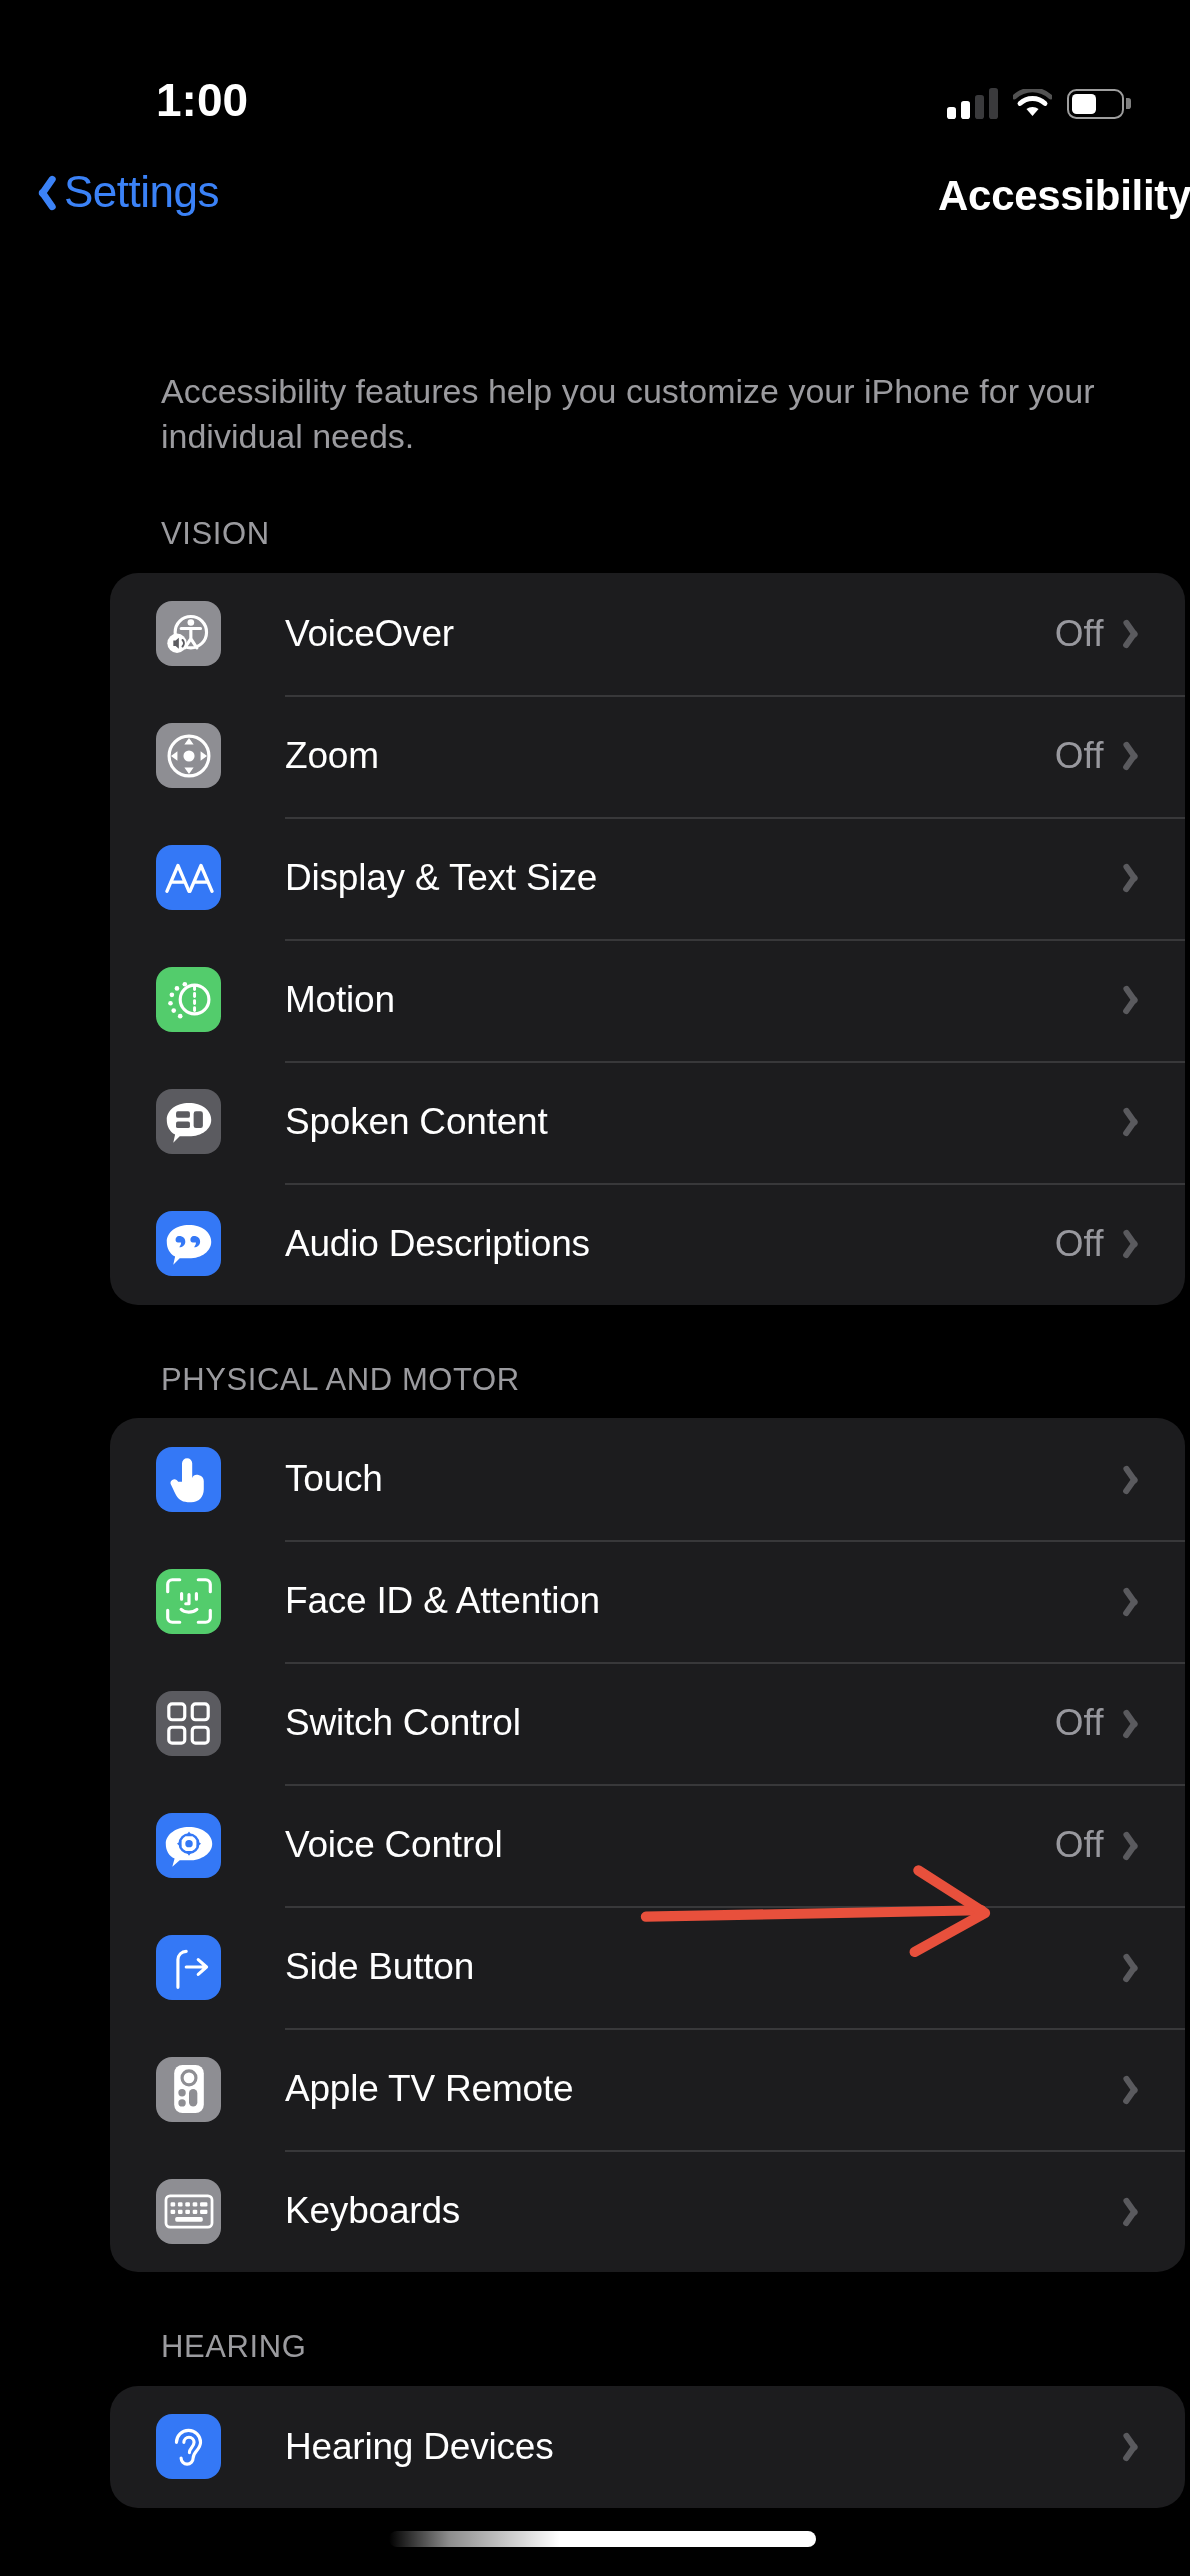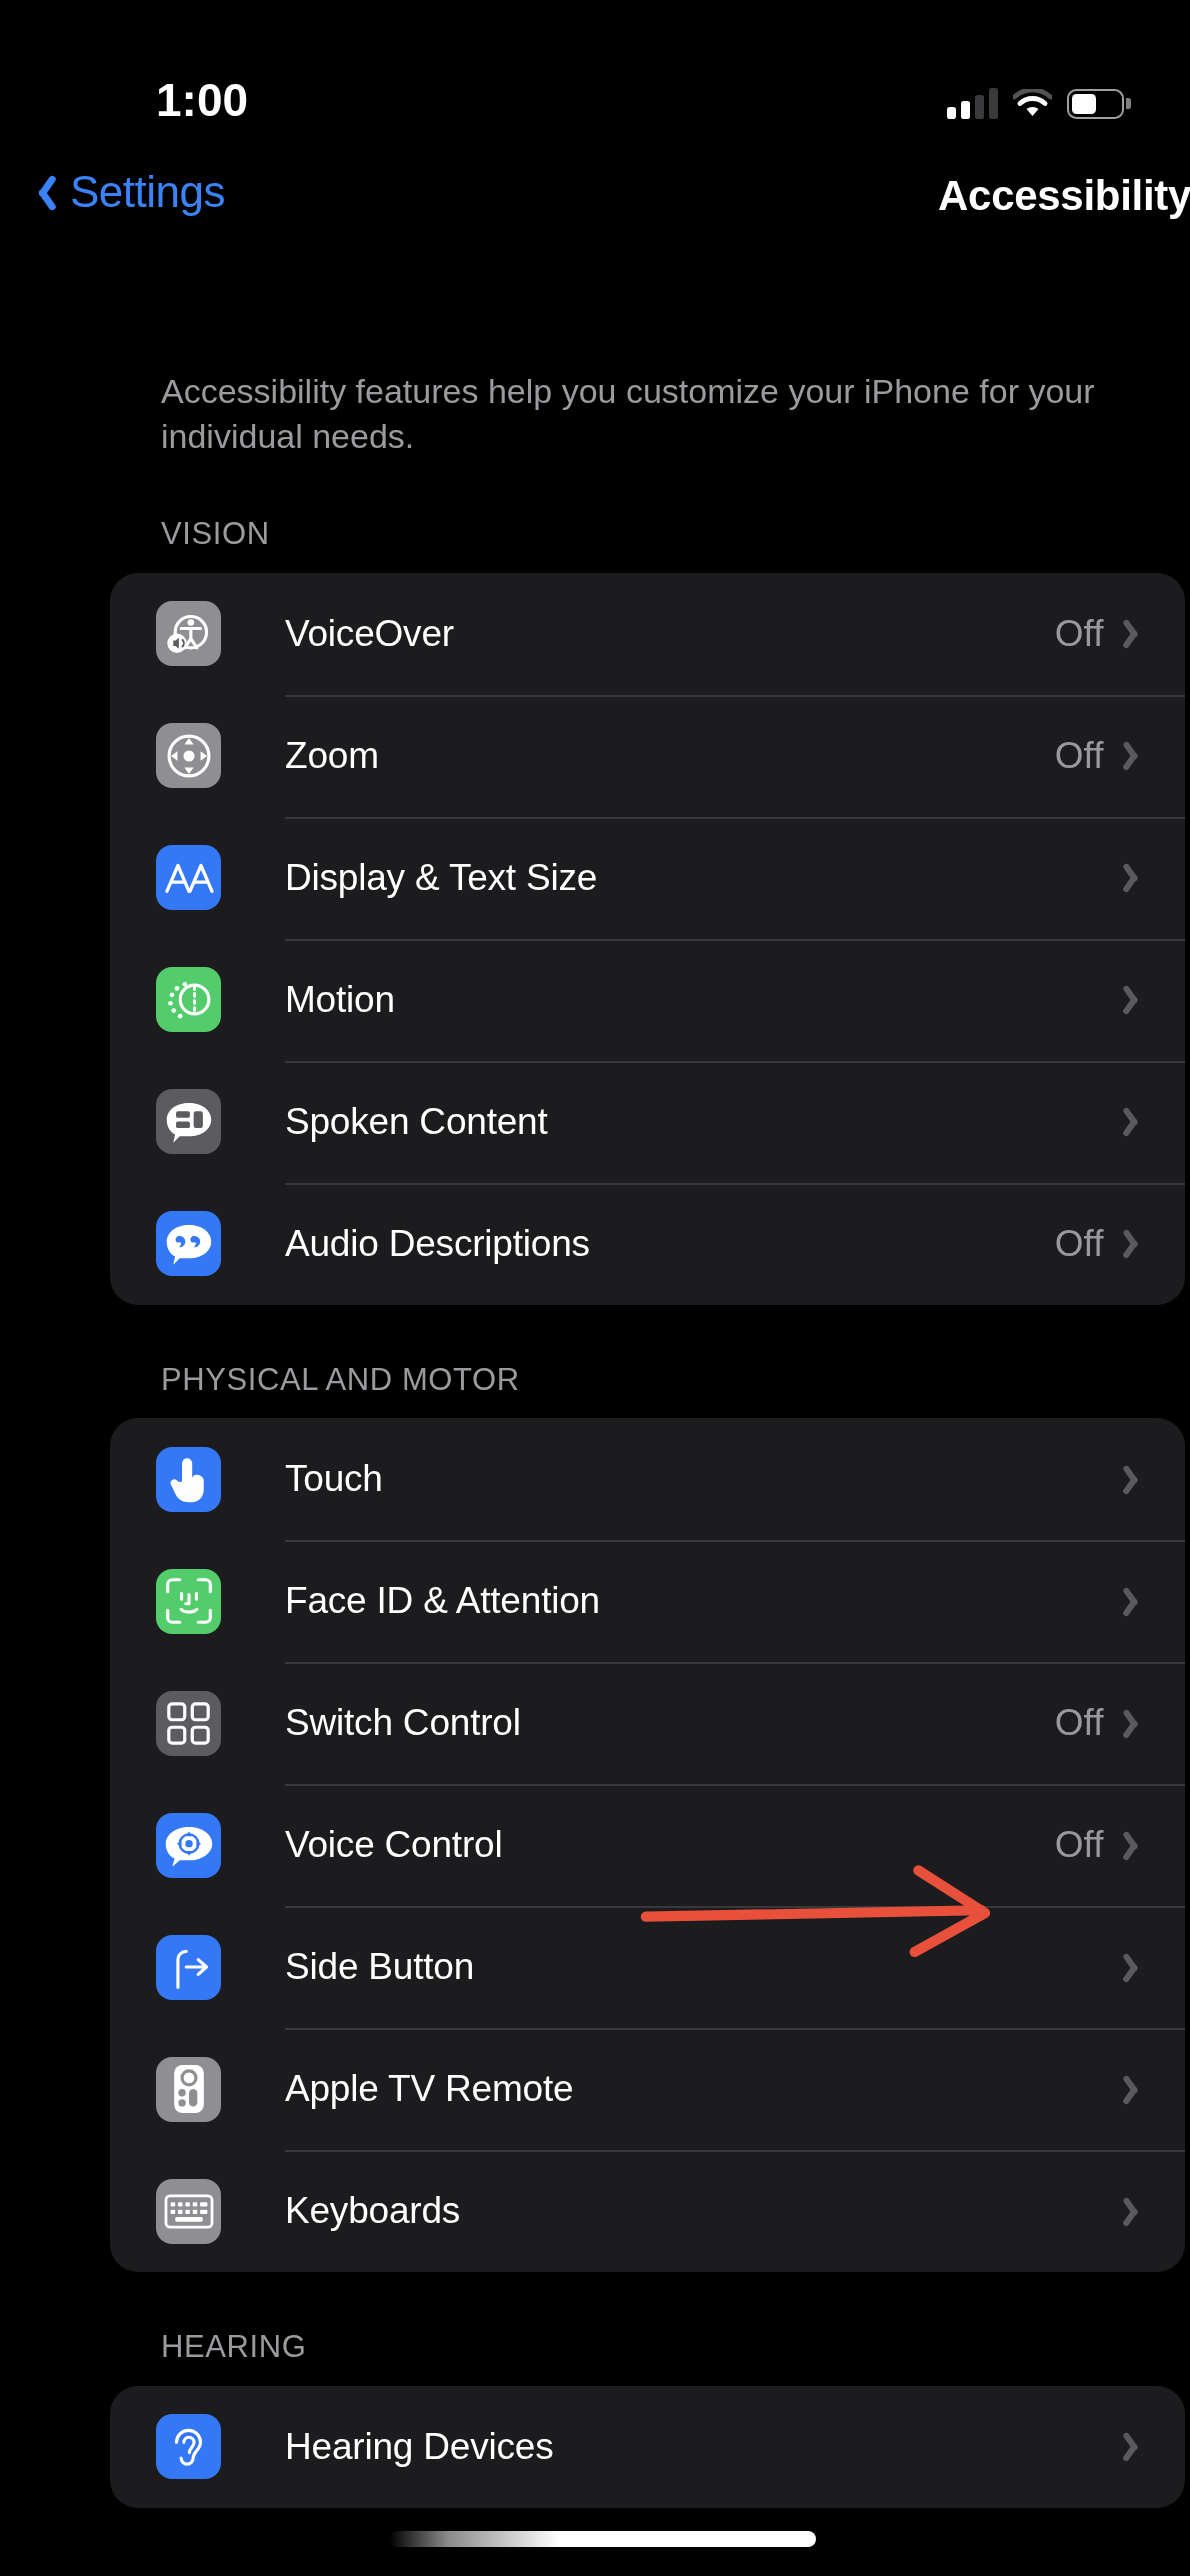--- a/index.html
+++ b/index.html
@@ -25,21 +25,21 @@
   .sig i:nth-child(1){height:12px;} .sig i:nth-child(2){height:17.6px;}
   .sig i:nth-child(3){height:24px;} .sig i:nth-child(4){height:31px;}
   .wifi { width:39px; height:30px; position:relative; }
   .batt { position:relative; width:57px; height:30px; }
   .batt .shell { position:absolute; inset:0; border:2.8px solid rgba(255,255,255,.62); border-radius:9.3px; }
   .batt .fill { position:absolute; left:4.6px; top:4.6px; bottom:4.6px; width:24px; background:#fff; border-radius:4.6px; }
   .batt .nub { position:absolute; right:-6.5px; top:9.3px; width:4.6px; height:11px; background:rgba(255,255,255,.5); border-radius:0 2.8px 2.8px 0; }
 
   
   .navbar { position:absolute; top:148px; left:0; width:1191px; height:102px; }
-  .back { position:absolute; left:28px; top:18.5px; display:flex; align-items:center; gap:18px; cursor:pointer; }
+  .back { position:absolute; left:28px; top:18.5px; display:flex; align-items:center; gap:12px; cursor:pointer; }
   .back .chev { width:24px; height:41px; position:relative; }
   .back .chev:before, .back .chev:after {
     content:""; position:absolute; left:9.3px; width:6.5px; height:24px;
     background:#3B82F7; border-radius:3.7px;
   }
   .back .chev:before { top:0.9px;  transform-origin:bottom center; transform:rotate(35deg); }
   .back .chev:after  { top:18.5px; transform-origin:top center;    transform:rotate(-35deg); }
   .back .lbl { font-size:44px; color:#3B82F7; letter-spacing:-0.5px; }
   .navtitle {
     position:absolute; left:0; right:0; top:24px; text-align:right;

